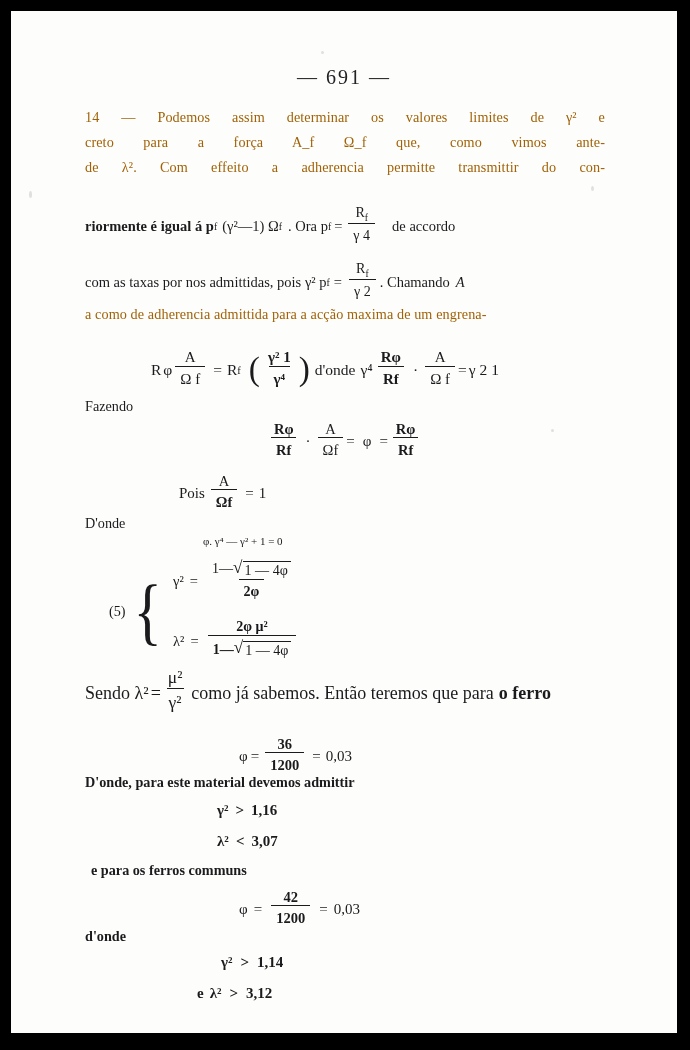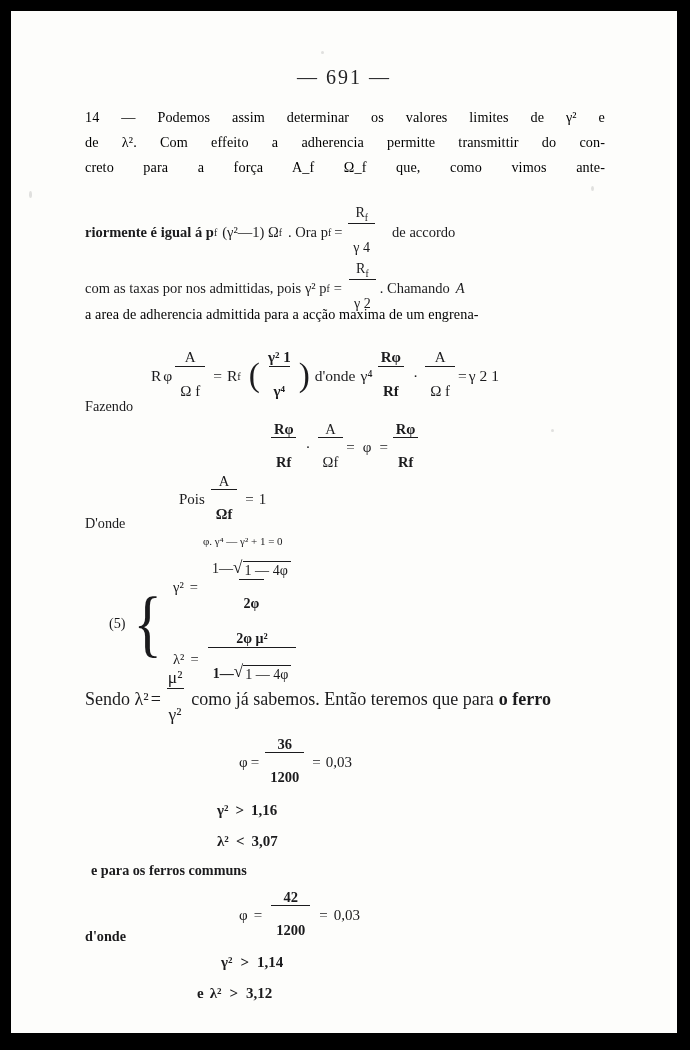--- a/index.html
+++ b/index.html
@@ -35,21 +35,21 @@
     width: 666px;
     height: 1022px;
     color: #18181a;
   }
 
   
   .para {
     position: absolute;
     font-size: 14.2px;
     line-height: 25px;
-    color: #000000;
+    color: #a16207;
     letter-spacing: 0.1px;
   }
   .folio {
     position: absolute;
     width: 666px;
     text-align: center;
     font-size: 20px;
     letter-spacing: 2px;
     color: #232325;
   }
@@ -86,21 +86,21 @@
     margin: 0 3px;
     position: relative;
     top: -0.15em;
   }
   .frac > .num {
     padding: 0 5px 0px 5px;
     font-size: 0.97em;
     line-height: 1.12;
   }
   .frac > .den {
-    padding: 16px 5px 0 5px;
+    padding: 4px 5px 0 5px;
     font-size: 0.97em;
     line-height: 1.12;
     border-top: 1.7px solid #1b1b1d;
   }
   .frac.tight > .num, .frac.tight > .den { padding-left: 2px; padding-right: 2px; }
   sub { font-size: 0.68em; }
 
   .sqrt {
     display: inline-flex;
     align-items: stretch;
@@ -167,22 +167,22 @@
 <body>
 
 <div id="scan-frame">
   <div id="page-sheet">
     <div id="page-body">
 
       <div class="folio" style="top:55px;">— 691 —</div>
 
       <div class="para just" style="left:74px; top:94px; width:520px;">
         <div>14 — Podemos assim determinar os valores limites de γ² e</div>
+        <div>creto para a força A_f Ω_f que, como vimos ante-</div>
         <div>de λ². Com effeito a adherencia permitte transmittir do con-</div>
-        <div>creto para a força A_f Ω_f que, como vimos ante-</div>
       </div>
 
       <div class="math" style="left:74px; top:196px;">
         <span class="mrow">
           <span class="b">riormente é igual á p</span>
             <sub>f</sub>
           <span style="margin-left:5px;">(γ²—1) Ω</span>
             <sub>f</sub>
           <span style="margin-left:6px;">. Ora p</span>
             <sub>f</sub>
@@ -203,21 +203,21 @@
           <span class="frac">
             <span class="num"><span>R</span><sub>f</sub></span>
             <span class="den">γ 2</span>
           </span>
           <span style="margin-left:1px;">. Chamando</span>
           <span class="it" style="margin-left:6px;">A</span>
         </span>
       </div>
 
       <div class="para" style="left:74px; top:293px; width:524px; line-height:21px;">
-        <div>a area de adherencia admittida para a acção maxima de um engrena-</div>
+        <div>a como de adherencia admittida para a acção maxima de um engrena-</div>
       </div>
 
       <div class="math" style="left:140px; top:340px; font-size:15.5px;">
         <span class="mrow">
           <span>R</span>
             <span style="margin-left:2px;">φ</span>
           <span class="frac">
             <span class="num">A</span>
             <span class="den">Ω f</span>
           </span>
@@ -352,20 +352,21 @@
           <span style="margin:0 3px;">=</span>
           <span class="frac">
             <span class="num b">36</span>
             <span class="den b">1200</span>
           </span>
           <span style="margin:0 5px;">=</span>
           <span>0,03</span>
         </span>
       </div>
 
+      <div class="lead b" style="left:74px; top:763px;">D'onde, para este material devemos admittir</div>
 
       <div class="math b" style="left:206px; top:790px; font-size:15px;">
         <span class="mrow">
           <span>γ²</span>
           <span style="margin:0 7px;">&gt;</span>
           <span>1,16</span>
         </span>
       </div>
       <div class="math b" style="left:206px; top:821px; font-size:15px;">
         <span class="mrow">

